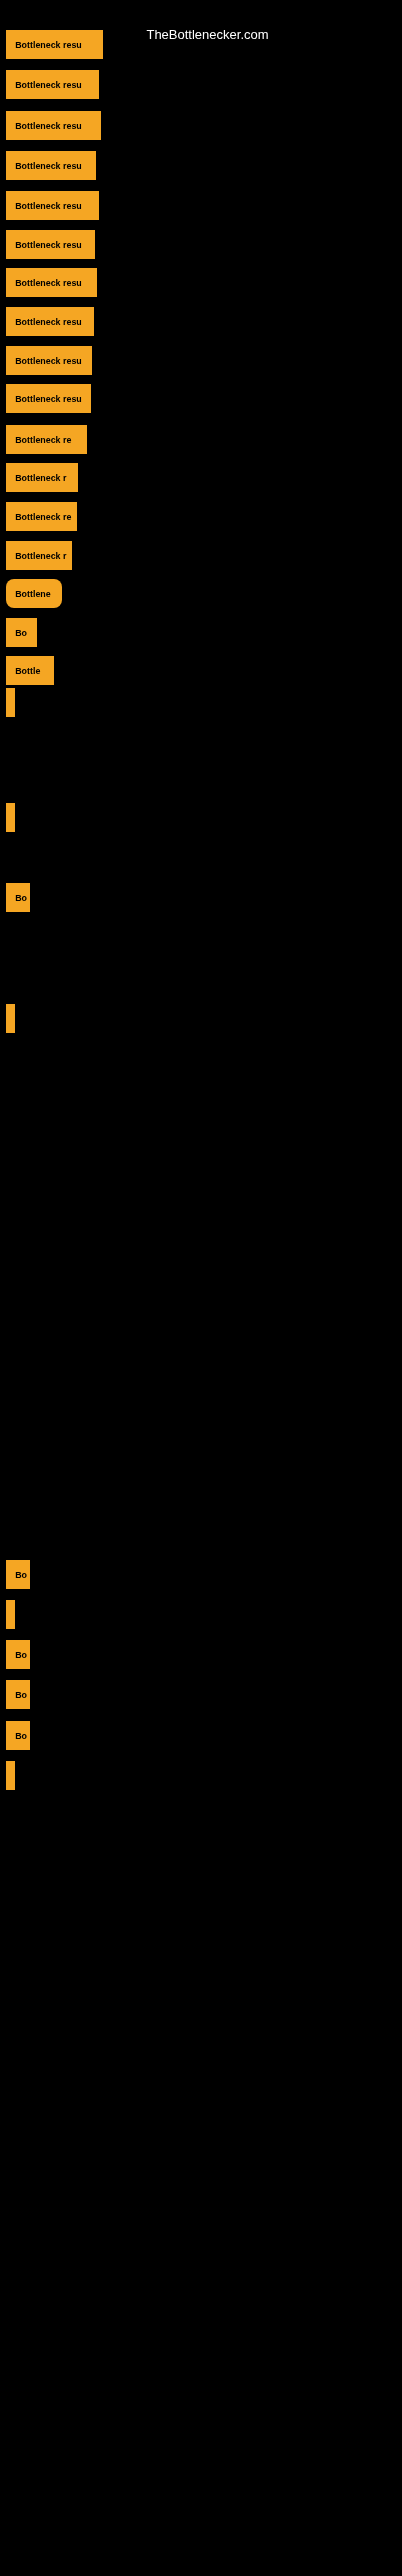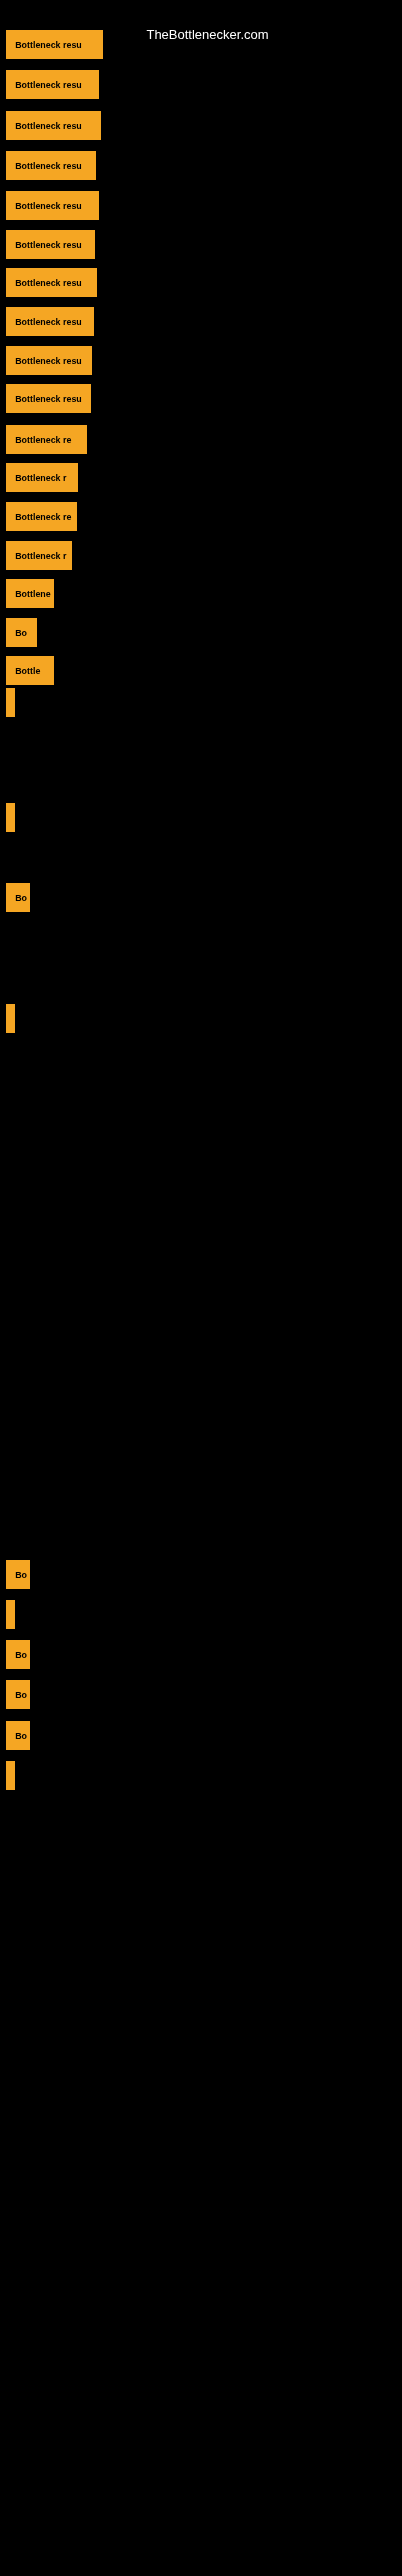--- a/index.html
+++ b/index.html
@@ -79,21 +79,21 @@
     </div>
     <div class="bottleneck-bar" style="top: 457px; width: 72px;">
       <span>Bottleneck r</span>
     </div>
     <div class="bottleneck-bar" style="top: 496px; width: 71px;">
       <span>Bottleneck re</span>
     </div>
     <div class="bottleneck-bar" style="top: 535px; width: 66px;">
       <span>Bottleneck r</span>
     </div>
-    <div class="bottleneck-bar" style="top: 573px; width: 48px;">
+    <div class="bottleneck-bar" style="top: 573px; width: 56px; border-radius: 8px;">
       <span>Bottlene</span>
     </div>
     <div class="bottleneck-bar" style="top: 612px; width: 31px;">
       <span>Bo</span>
     </div>
     <div class="bottleneck-bar" style="top: 650px; width: 48px;">
       <span>Bottle</span>
     </div>
     <div class="bottleneck-bar" style="top: 682px; width: 8px;">
       <span>B</span>

